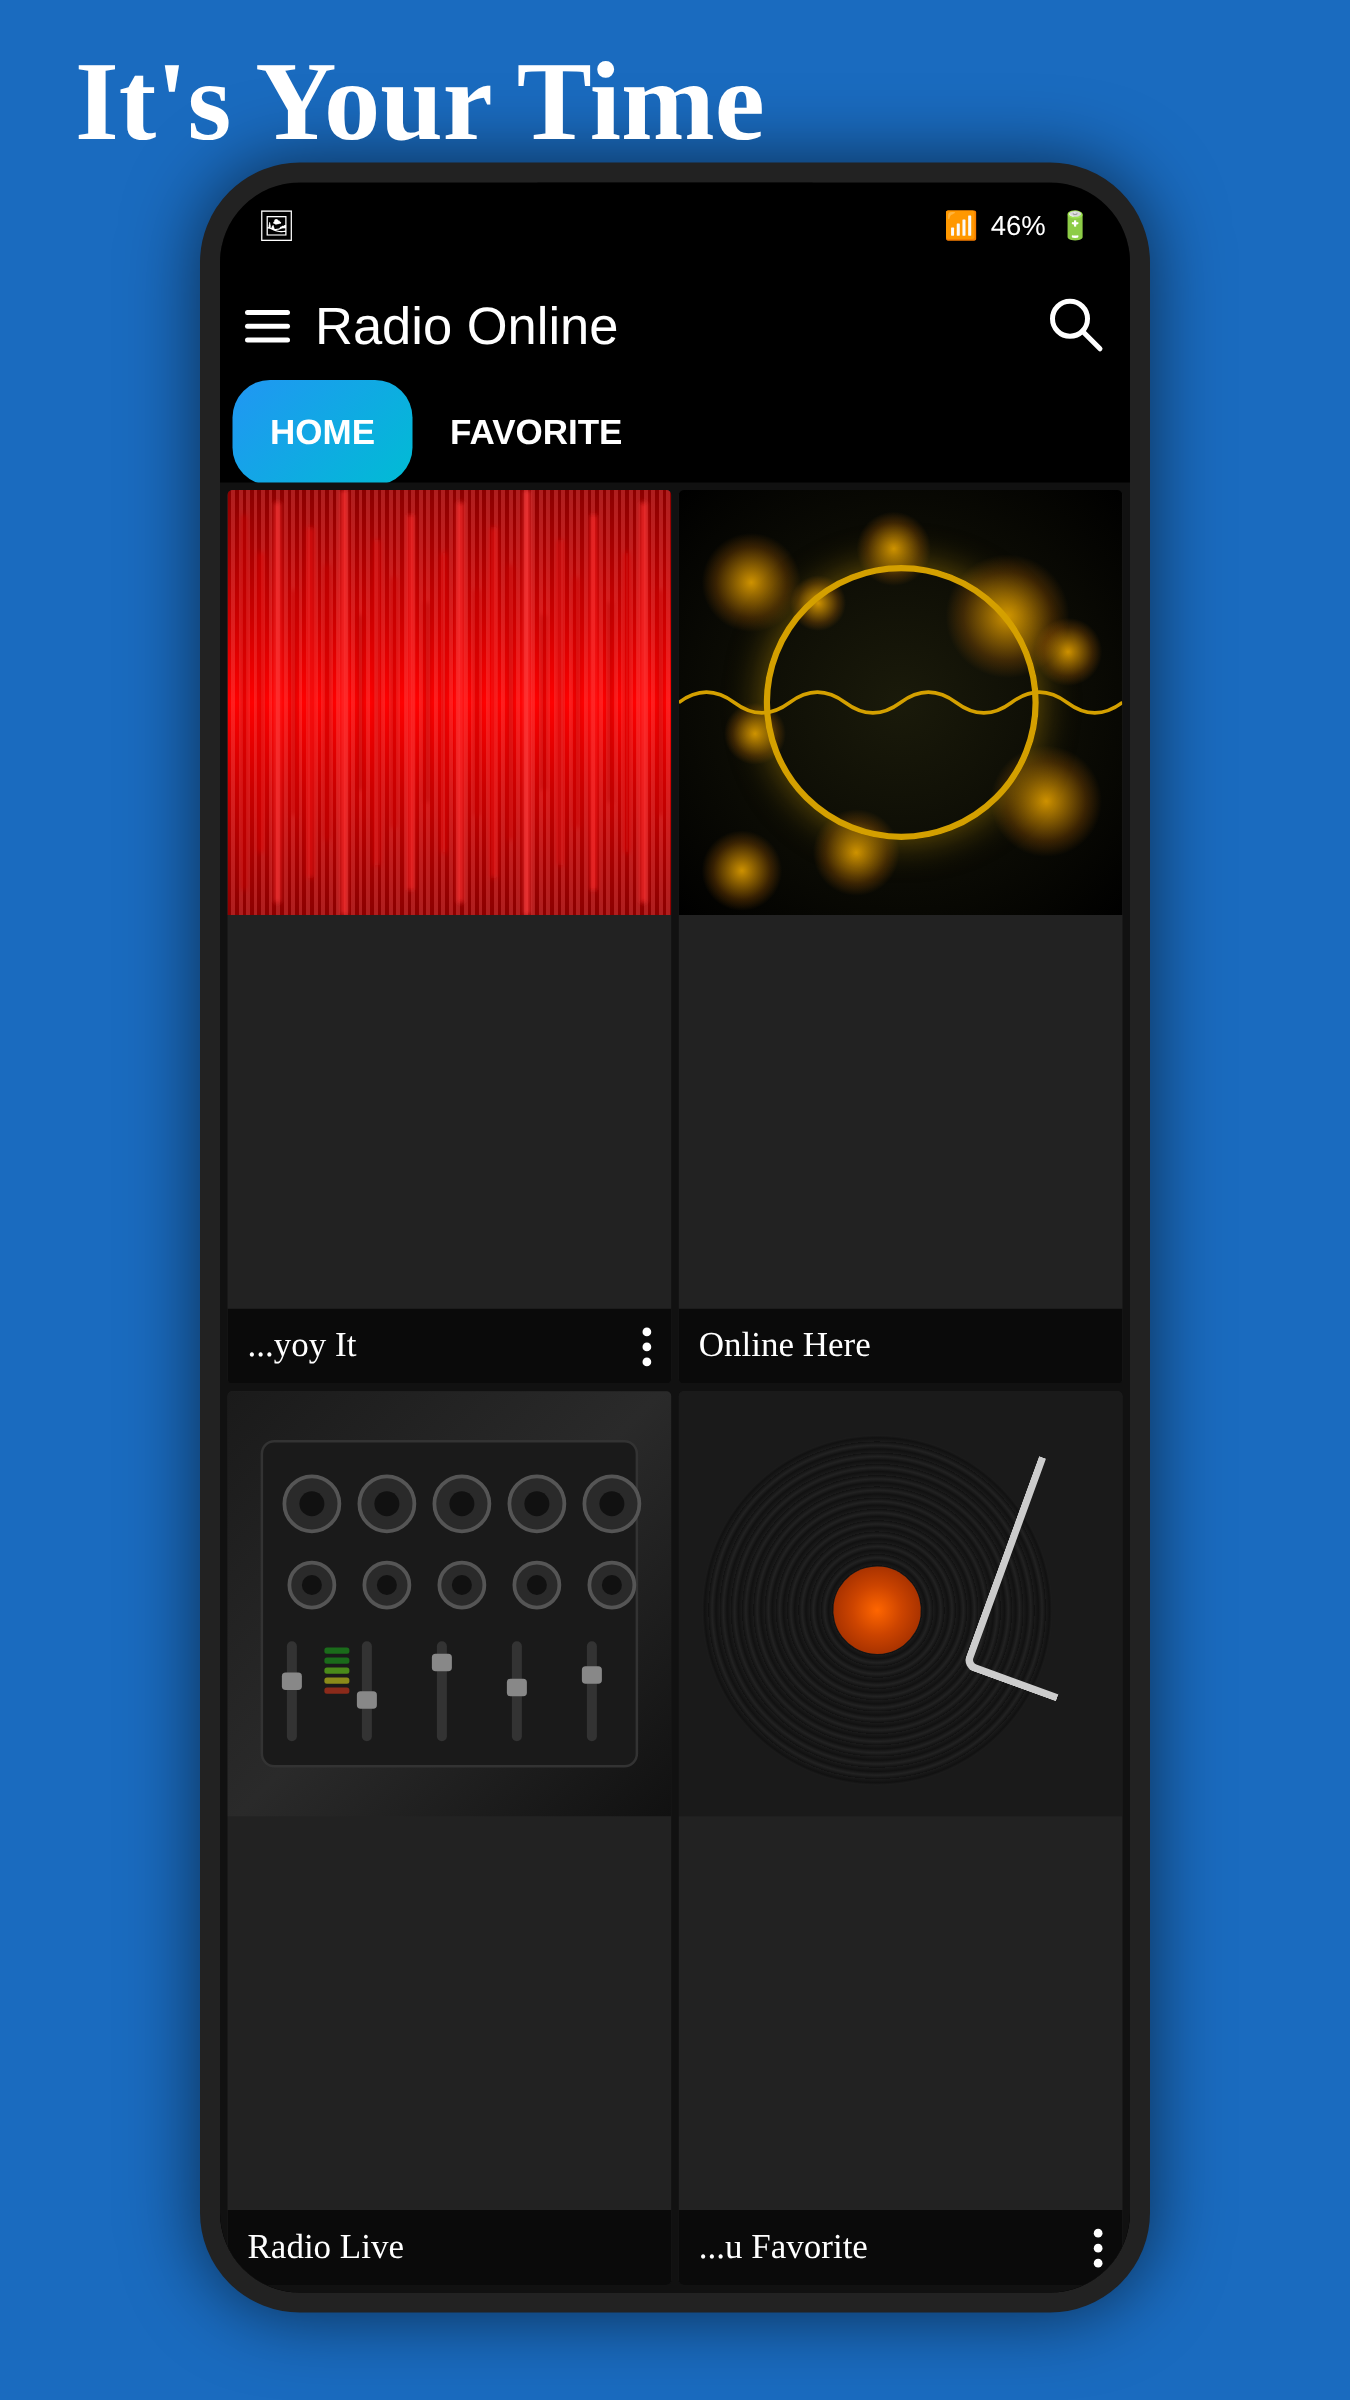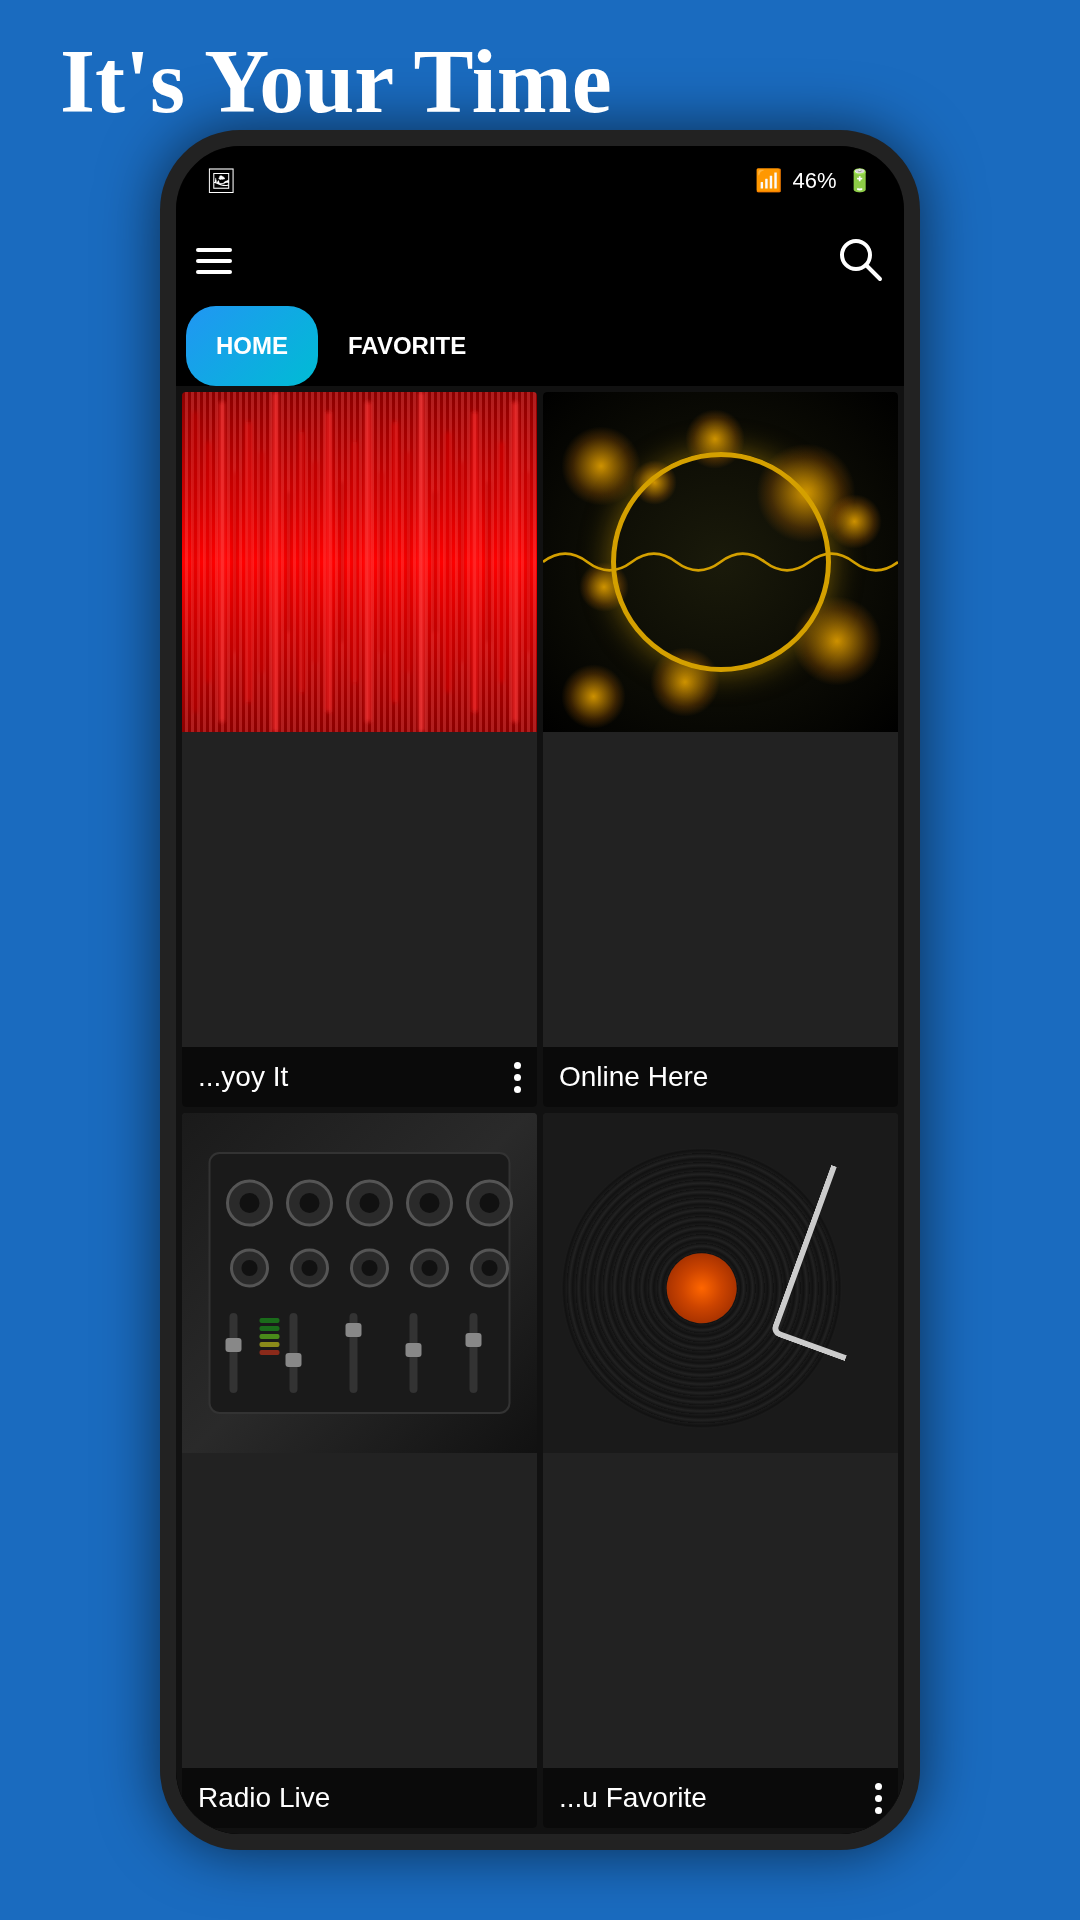--- a/index.html
+++ b/index.html
@@ -148,21 +148,21 @@
       background: #000;
       height: 80px;
       display: flex;
       align-items: center;
       padding: 0 10px;
       gap: 0;
     }
 
     .tab {
       padding: 26px 30px;
-      font-size: 24px;
+      font-size: 28px;
       font-weight: bold;
       color: white;
       cursor: pointer;
       border-radius: 30px;
     }
 
     .tab.active {
       background: linear-gradient(135deg, #2196f3, #00bcd4);
       color: white;
     }
@@ -177,20 +177,21 @@
       background: #111;
       overflow: hidden;
     }
 
     .grid-item {
       position: relative;
       background: #222;
       border-radius: 4px;
       overflow: hidden;
       cursor: pointer;
+      font-family: Liberation Serif, serif;
     }
 
     
     .bg-red-wave {
       width: 100%;
       height: 340px;
       background: linear-gradient(180deg, #8b0000 0%, #cc0000 30%, #ff0000 50%, #cc0000 70%, #8b0000 100%);
       position: relative;
       overflow: hidden;
     }
@@ -373,20 +374,21 @@
 
   <div class="app-content">
 
     <div class="top-bar">
       <div class="top-bar-left">
         <div class="hamburger-icon">
           <span></span>
           <span></span>
           <span></span>
         </div>
+        <span class="app-title">Radio Online</span>
       </div>
       <div class="top-bar-right">
         <div class="search-icon-wrap">
           <svg class="search-svg" viewBox="0 0 48 48" fill="none" stroke="white" stroke-width="4" stroke-linecap="round">
             <circle cx="20" cy="20" r="14"></circle>
             <line x1="30" y1="30" x2="44" y2="44"></line>
           </svg>
         </div>
       </div>
     </div>

